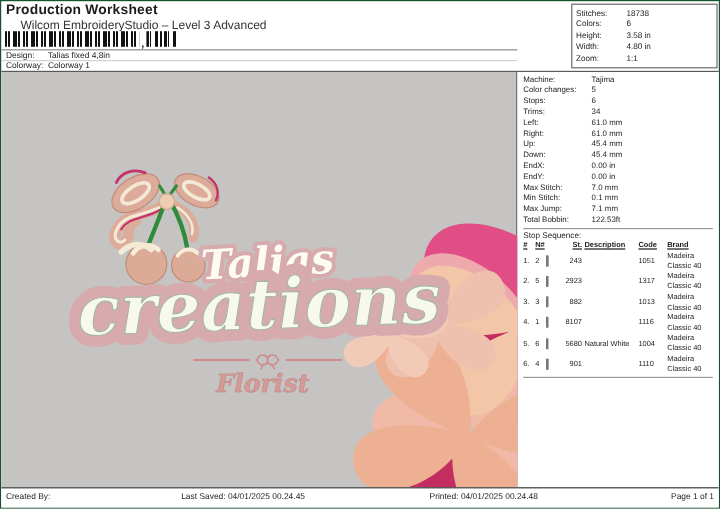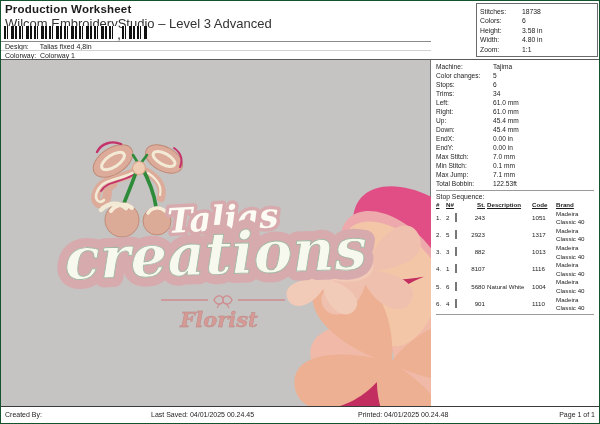--- a/index.html
+++ b/index.html
@@ -4,21 +4,21 @@
 <style>
   html,body{margin:0;padding:0;background:#e8e8e8;}
   .page{
     position:relative; width:600px; height:424px; background:#ffffff;
     border:1px solid #14532d; box-sizing:border-box; overflow:hidden;
     font-family:"Liberation Sans", sans-serif; color:#1c1c1c;
     -webkit-font-smoothing:antialiased;
   }
   
   .title{position:absolute;left:4px;top:2px;font-size:11.5px;font-weight:bold;letter-spacing:.2px;}
-  .subtitle{position:absolute;left:4px;top:15px;font-size:13px;color:#333;}
+  .subtitle{position:absolute;left:16px;top:15px;font-size:10px;color:#333;}
   .barcode{position:absolute;left:3px;top:25px;height:13px;display:flex;align-items:flex-end;}
   .bars{height:13px;background:repeating-linear-gradient(90deg,#111 0 2px,#fff 2px 3px,#111 3px 4px,#fff 4px 7px,#111 7px 10px,#fff 10px 11px,#111 11px 13px,#fff 13px 15px);}
   .bars.b1{width:112px;}
   .bars.b2{width:26px;}
   .bc-comma{width:6px;font-size:9px;font-weight:bold;line-height:6px;text-align:center;}
   .hline{position:absolute;left:0;height:0;border-top:1px solid #8a8a8a;}
   .hl1{top:40px;width:430px;}
   .hl2{top:49px;width:430px;border-top:1px solid #d2d2d2;}
   .meta-row{position:absolute;left:4px;font-size:7px;}
   .meta-row .k{display:inline-block;width:33px;}

